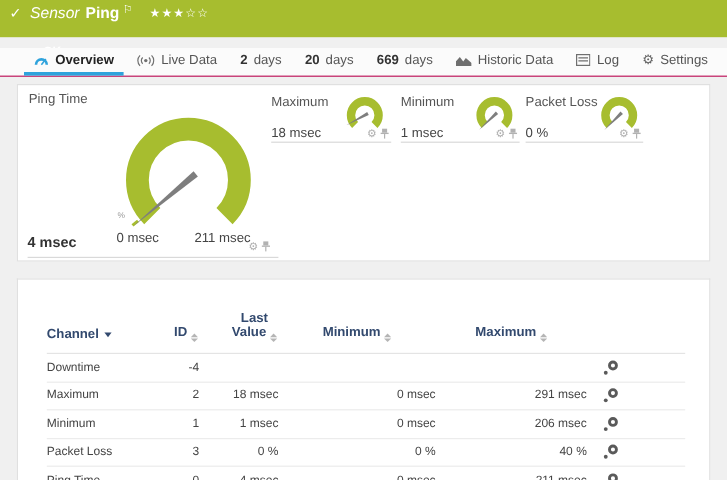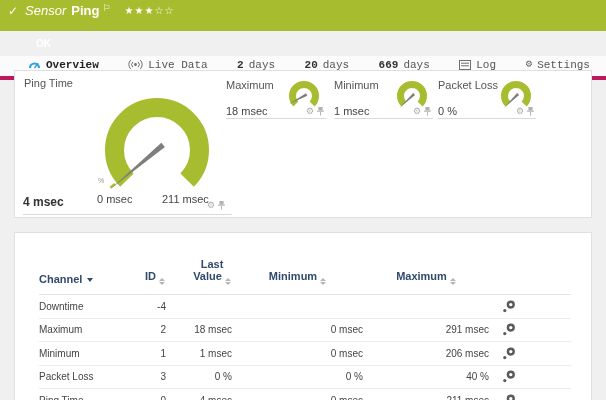--- a/index.html
+++ b/index.html
@@ -10,23 +10,23 @@
   .app-header{position:absolute;left:0;top:0;width:606px;height:31px;background:#a7bd2f;}
   .title-line{position:absolute;left:8px;top:3px;display:flex;align-items:baseline;color:#fff;}
   .check{font-size:12px;font-weight:bold;margin-right:7px;}
   .cat{font-style:italic;font-size:13px;margin-right:5px;}
   .sensor-title{font-size:13px;font-weight:bold;}
   .flag{font-size:9px;margin-left:3px;position:relative;top:-4px;}
   .stars{font-size:10px;letter-spacing:1px;margin-left:14px;position:relative;top:-1px;}
   .status-ok{position:absolute;left:36px;top:17px;font-size:10px;font-weight:bold;color:#fff;margin-top:21px;}
 
   
-  .tabbar{position:absolute;left:0;top:56px;width:606px;height:24px;background:#fbfbfb;
-          border-bottom:4px solid #be185d;display:flex;justify-content:space-between;
-          box-sizing:border-box;padding:0 8px 0 20px;font-family:Liberation Mono, monospace;}
+  .tabbar{position:absolute;left:0;top:40px;width:606px;height:24px;background:#fbfbfb;
+          border-bottom:1px solid #be185d;display:flex;justify-content:space-between;
+          box-sizing:border-box;padding:0 8px 0 20px;}
   .tab{display:flex;align-items:center;gap:5px;font-size:11px;color:#555;cursor:pointer;
        border-bottom:3px solid transparent;padding:0 8px;white-space:nowrap;}
   .tab.active{color:#222;font-weight:bold;border-bottom-color:#2fa3dc;}
   .tab .t-num{font-weight:bold;color:#333;}
   .tab .gear-glyph{font-size:11px;color:#666;line-height:1;}
 
   
   .panel{position:absolute;background:#fff;border:1px solid #e0e0e0;box-sizing:border-box;}
   #gauge-panel{left:14px;top:70px;width:578px;height:148px;}
   #table-panel{left:14px;top:232px;width:578px;height:169px;border-bottom:none;}
@@ -104,20 +104,26 @@
       </div>
       <div class="tab">
         <span class="t-num">20</span>
         <span class="t-label">days</span>
       </div>
       <div class="tab">
         <span class="t-num">669</span>
         <span class="t-label">days</span>
       </div>
       <div class="tab">
+        <svg width="13" height="10" viewBox="0 0 13 10">
+          <path d="M0 10 L0 6 L3.2 2.5 L6 6.2 L8.2 3.4 L13 7.5 L13 10 Z" fill="#6f6f6f"></path>
+        </svg>
+        <span class="t-label">Historic Data</span>
+      </div>
+      <div class="tab">
         <svg width="12" height="10" viewBox="0 0 12 10">
           <rect x="0.5" y="0.5" width="11" height="9" fill="none" stroke="#6f6f6f"></rect>
           <line x1="2" y1="3.2" x2="10" y2="3.2" stroke="#6f6f6f"></line>
           <line x1="2" y1="5.8" x2="10" y2="5.8" stroke="#6f6f6f"></line>
         </svg>
         <span class="t-label">Log</span>
       </div>
       <div class="tab">
         <span class="gear-glyph">⚙</span>
         <span class="t-label">Settings</span>

